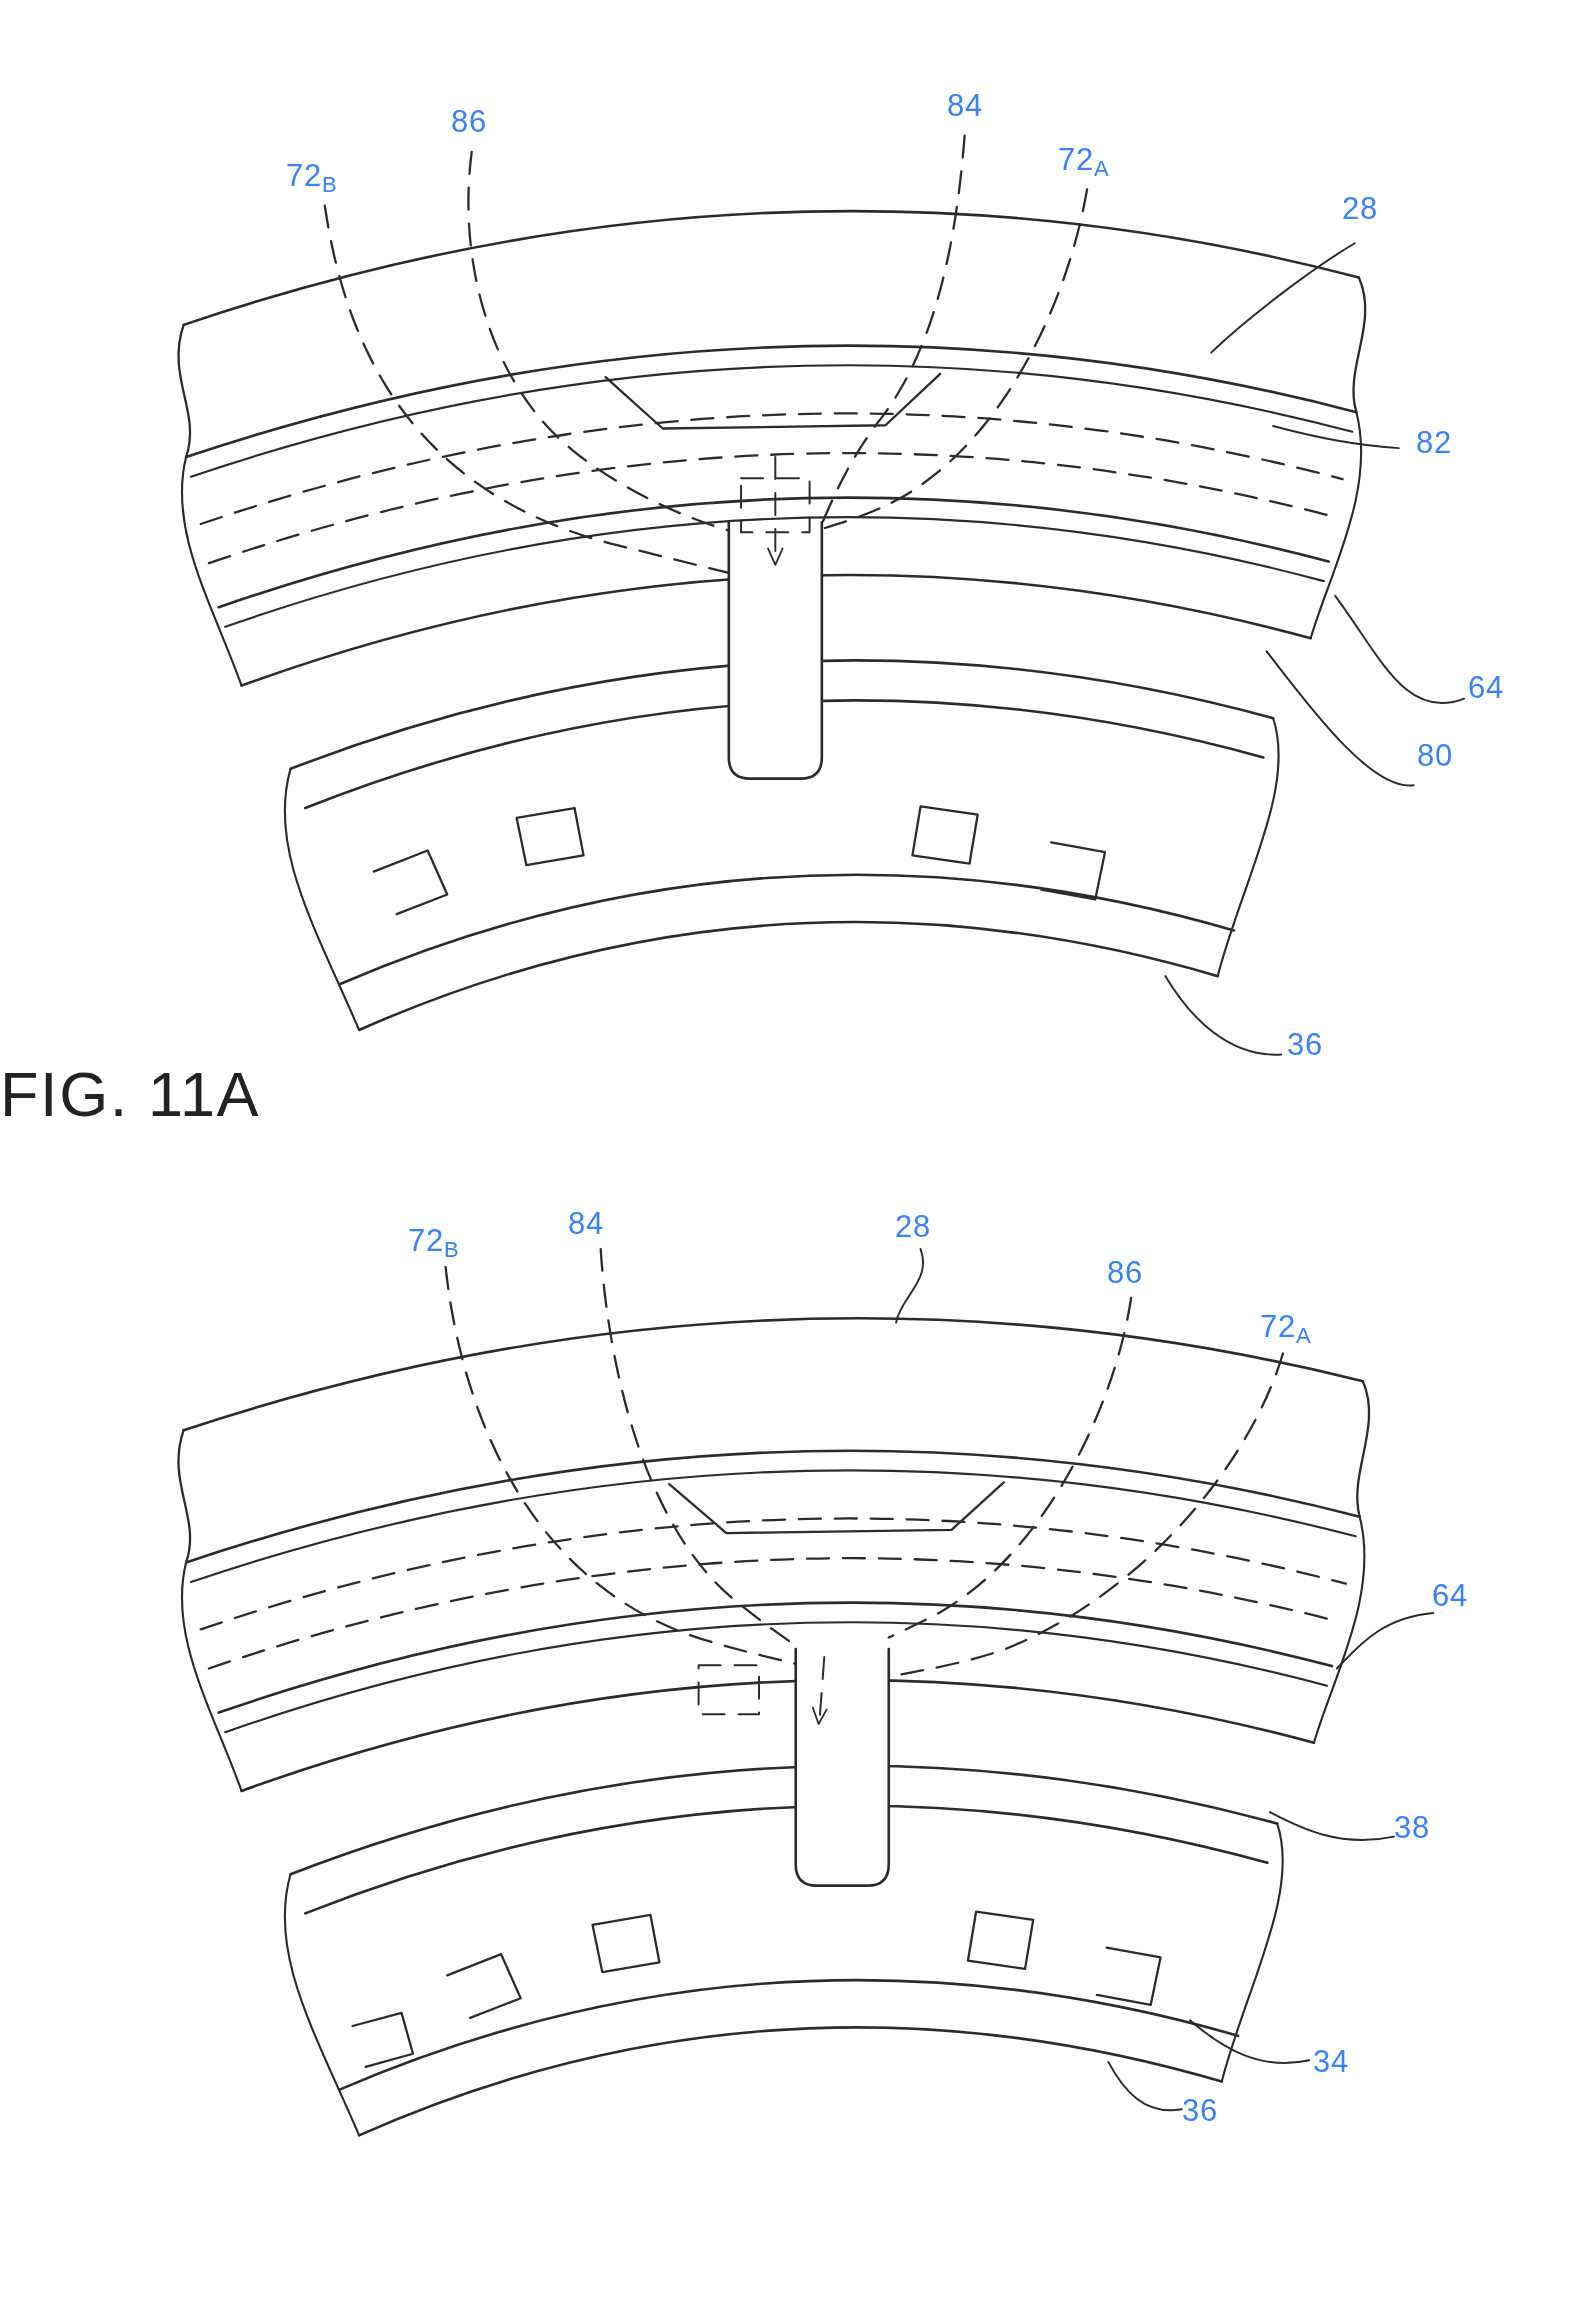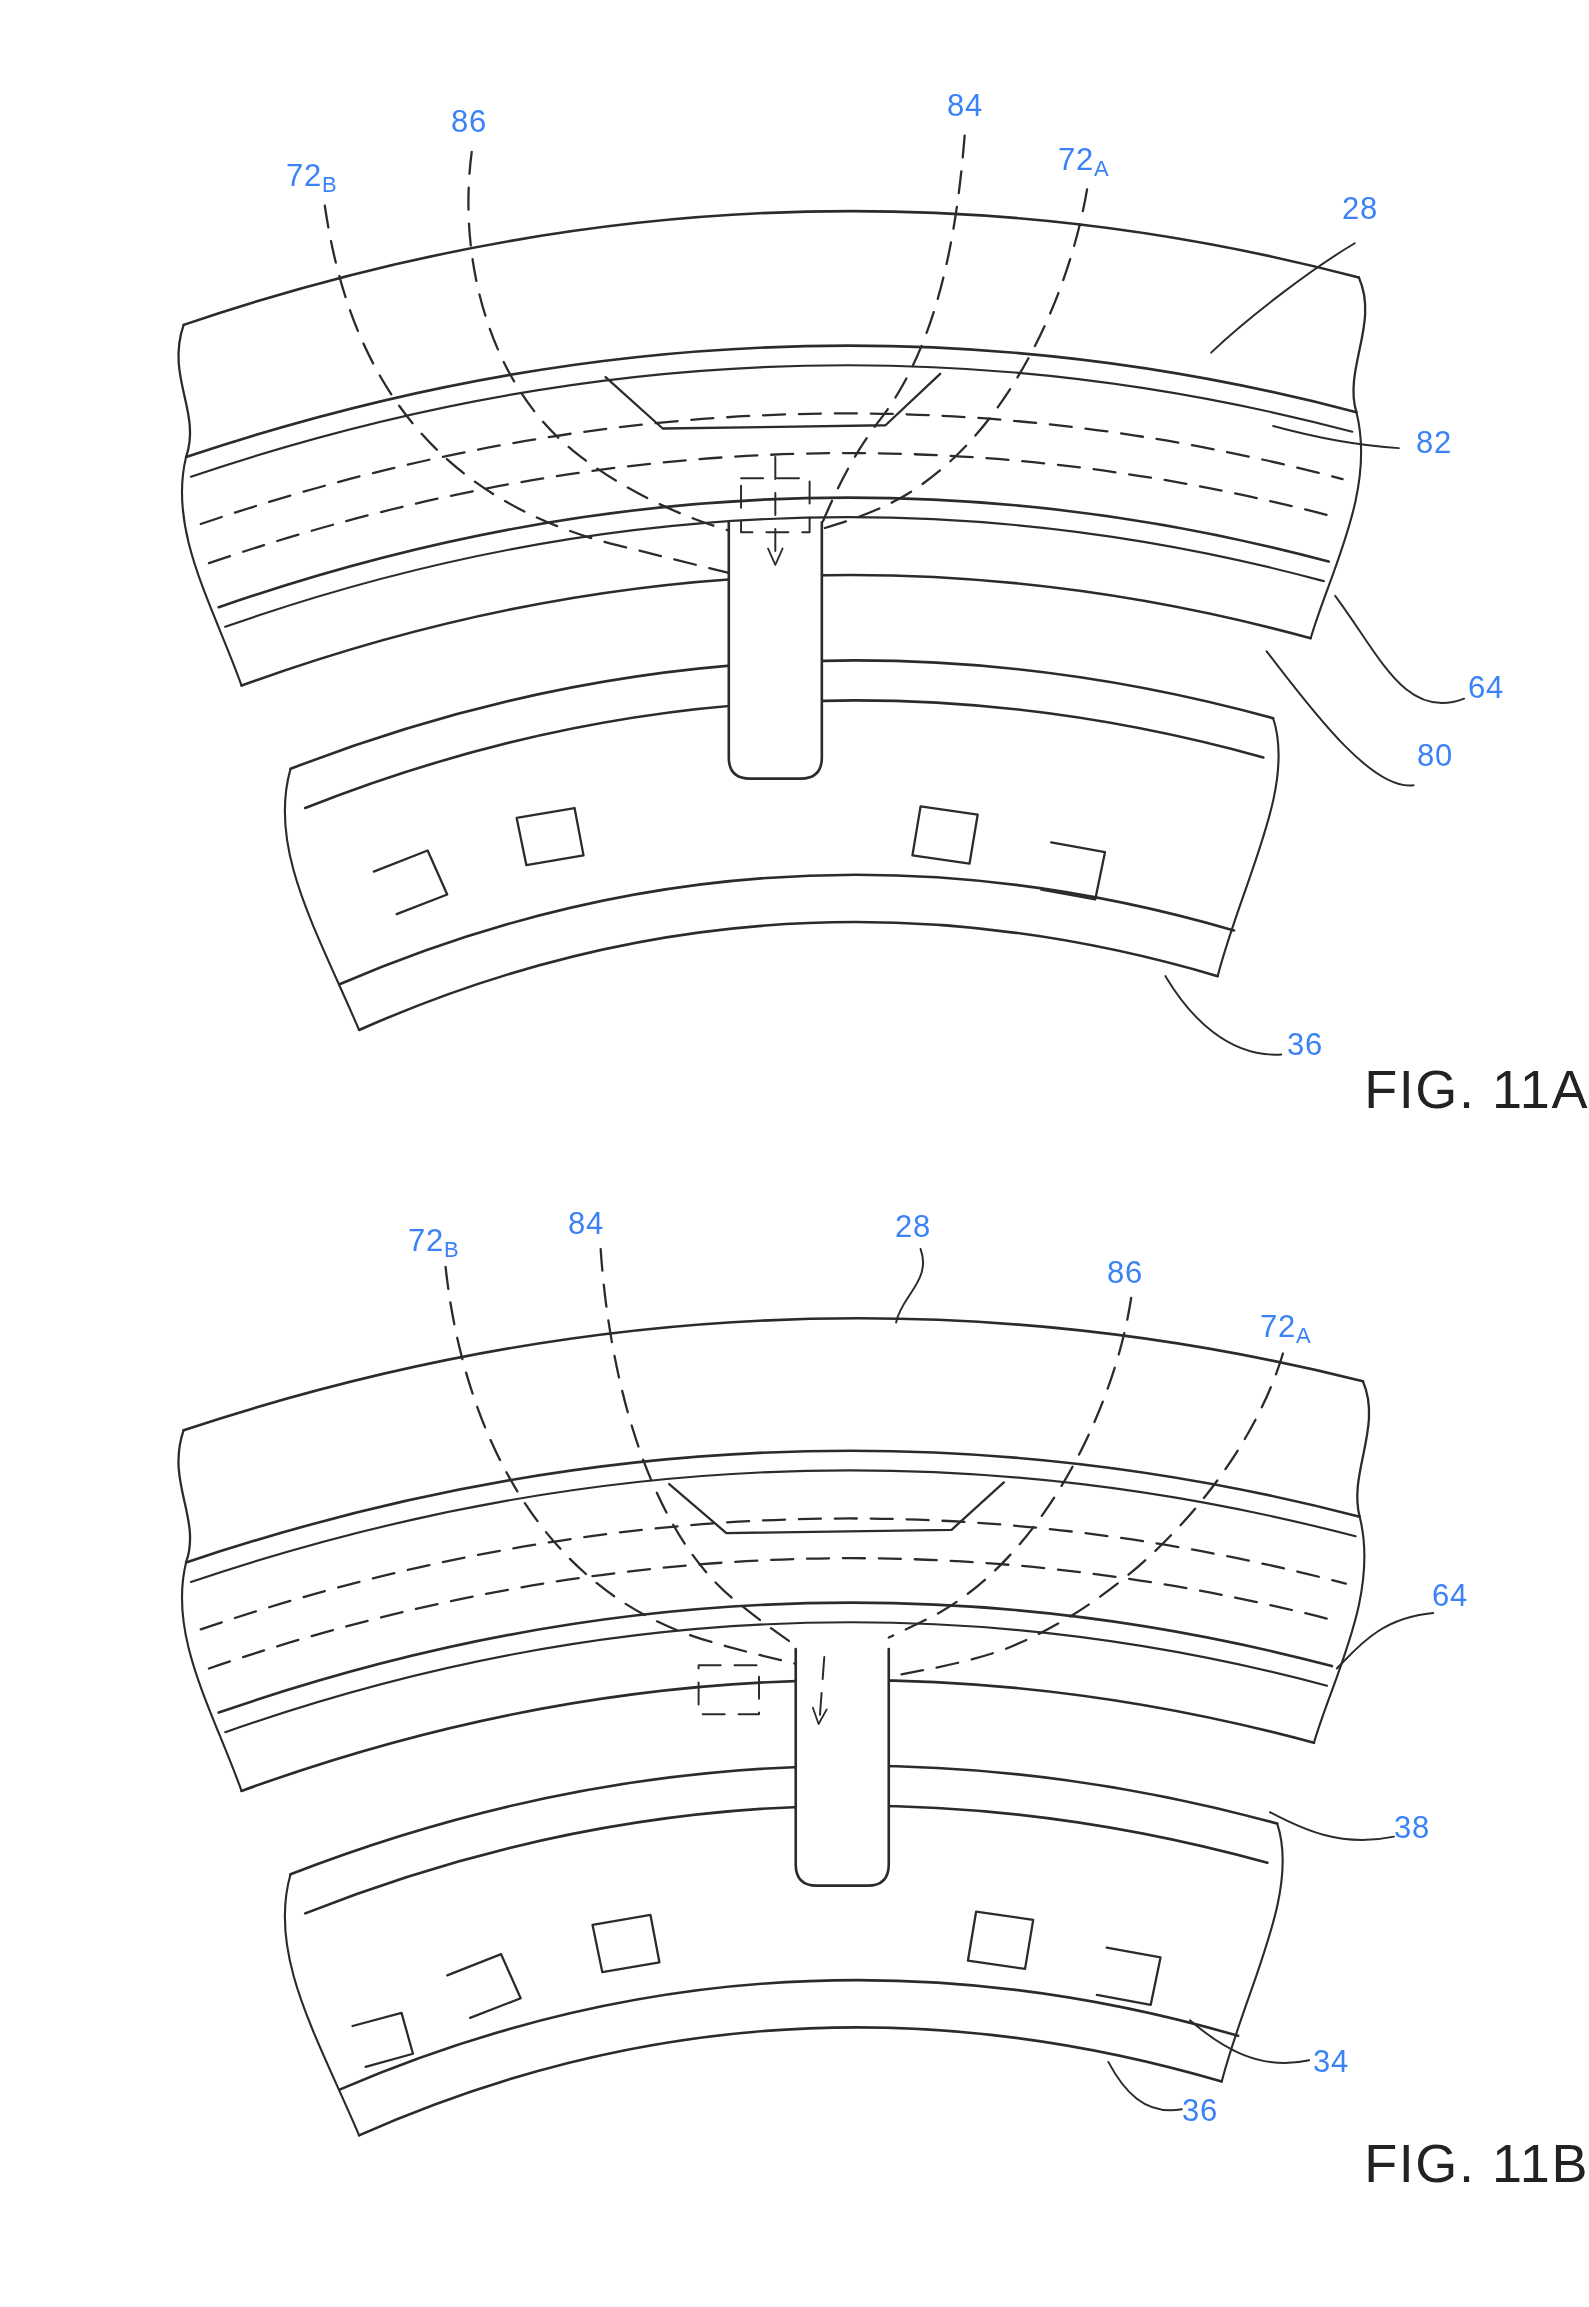--- a/index.html
+++ b/index.html
@@ -25,22 +25,22 @@
   }
   .ref-label .sub {
     font-size: 22px;
     vertical-align: -5.7px;
     letter-spacing: 0;
   }
   .fig-caption {
     position: absolute;
     left: 0;
     width: 100%;
-    text-align: right;
-    font-size: 54px;
+    text-align: left;
+    font-size: 63px;
     font-weight: 500;
     color: #222222;
     letter-spacing: 1.6px;
   }
   .ink { stroke: #2b2b2b; fill: none; stroke-linecap: round; stroke-linejoin: round; }
   .dash { stroke-dasharray: 27 17; }
 </style>
 </head>
 <body>
 
@@ -180,16 +180,15 @@
   <div class="ref-label" style="left:408px; top:1225px;"><span>72</span><span class="sub">B</span></div>
   <div class="ref-label" style="left:568px; top:1208px;"><span>84</span><span class="sub"></span></div>
   <div class="ref-label" style="left:895px; top:1211px;"><span>28</span><span class="sub"></span></div>
   <div class="ref-label" style="left:1107px; top:1257px;"><span>86</span><span class="sub"></span></div>
   <div class="ref-label" style="left:1260px; top:1311px;"><span>72</span><span class="sub">A</span></div>
   <div class="ref-label" style="left:1432px; top:1580px;"><span>64</span><span class="sub"></span></div>
   <div class="ref-label" style="left:1394px; top:1812px;"><span>38</span><span class="sub"></span></div>
   <div class="ref-label" style="left:1313px; top:2046px;"><span>34</span><span class="sub"></span></div>
   <div class="ref-label" style="left:1182px; top:2095px;"><span>36</span><span class="sub"></span></div>
 
-  <div class="fig-caption" style="top:2132px;">FIG. 11B</div>
 
 </div>
 
 
 </body></html>

